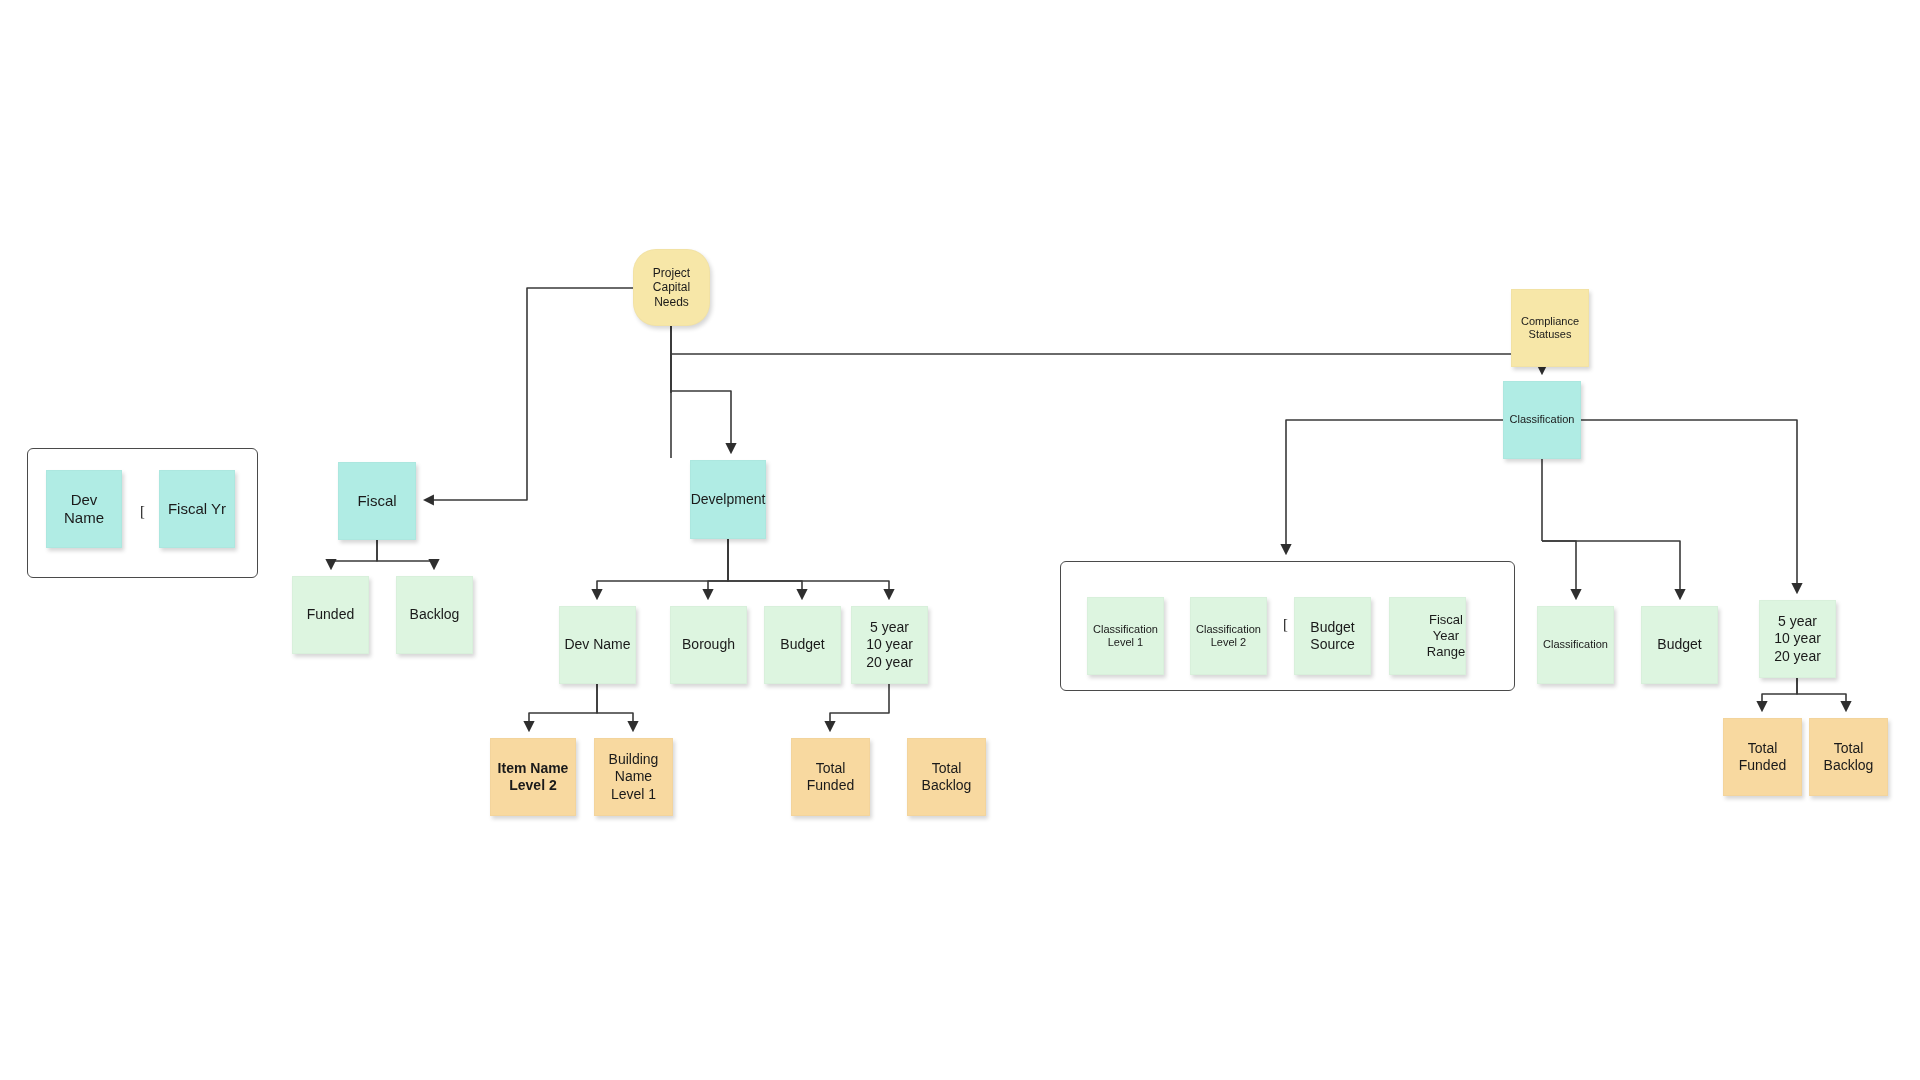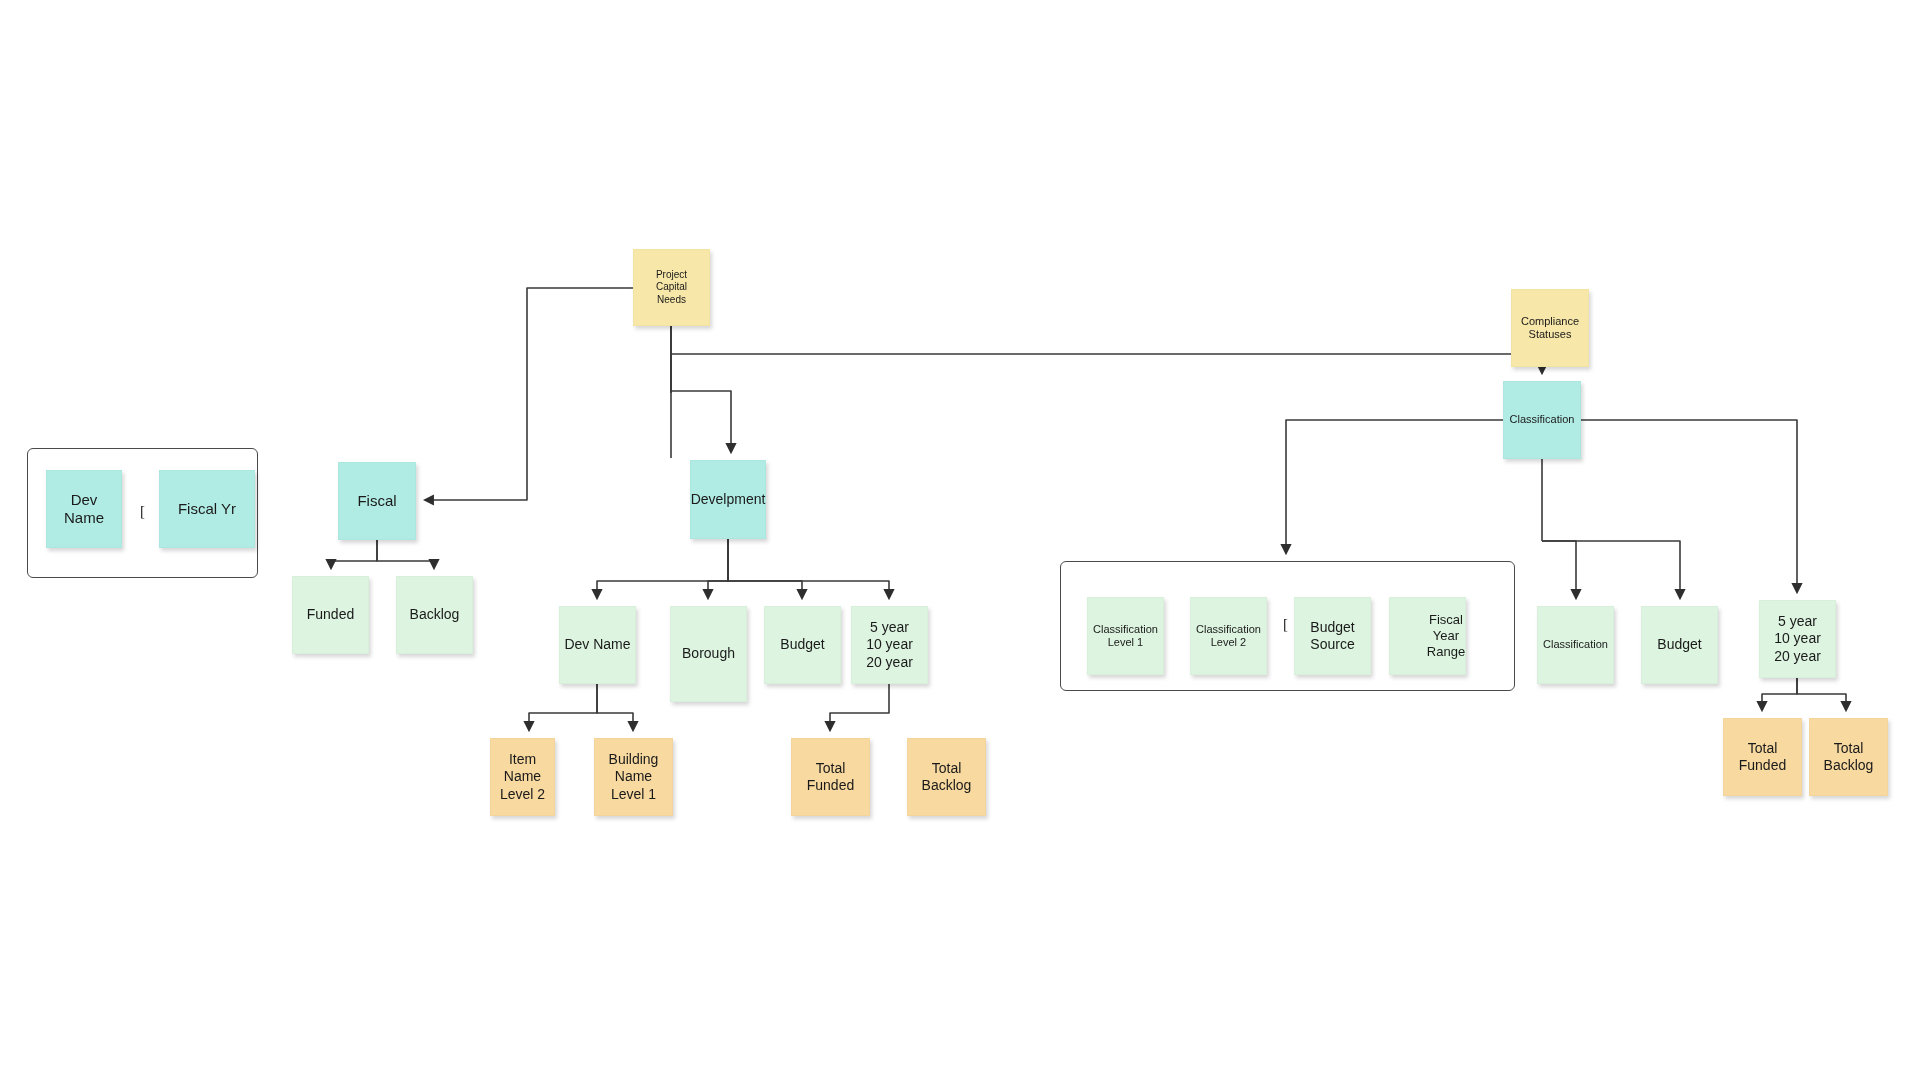--- a/index.html
+++ b/index.html
@@ -89,44 +89,44 @@
       <path d="M 1581 420 L 1797 420 L 1797 592" marker-end="url(#arrow)"></path>
 
       <path d="M 1797 678 L 1797 694 L 1762 694 L 1762 710" marker-end="url(#arrow)"></path>
       <path d="M 1797 678 L 1797 694 L 1846 694 L 1846 710" marker-end="url(#arrow)"></path>
     </g>
   </svg>
 
   <div class="groupbox" style="left:27px;top:448px;width:231px;height:130px;"></div>
   <div class="groupbox" style="left:1060px;top:561px;width:455px;height:130px;"></div>
 
-  <div class="note yellow" style="left:633px;top:249px;width:77px;height:77px;font-size:10px;">Project
+  <div class="note yellow" style="left:633px;top:249px;width:77px;height:77px;font-size:12px;border-radius:23px;">Project
 Capital
 Needs</div>
 
   <div class="note yellow" style="left:1511px;top:249px;width:78px;height:78px;font-size:11px;margin-top:40px;">Compliance
 Statuses</div>
 
   <div class="note teal" style="left:338px;top:462px;width:78px;height:78px;font-size:15px;">Fiscal</div>
 
   <div class="note teal" style="left:690px;top:460px;width:76px;height:79px;font-size:14px;">Develpment</div>
 
   <div class="note teal" style="left:1503px;top:381px;width:78px;height:78px;font-size:11px;">Classification</div>
 
   <div class="note teal" style="left:46px;top:470px;width:76px;height:78px;font-size:15px;">Dev Name</div>
 
-  <div class="note teal" style="left:159px;top:470px;width:96px;height:78px;font-size:15px;text-align:right;">Fiscal Yr</div>
+  <div class="note teal" style="left:159px;top:470px;width:76px;height:78px;font-size:15px;text-align:right;">Fiscal Yr</div>
 
   <div class="note green" style="left:292px;top:576px;width:77px;height:78px;font-size:14px;">Funded</div>
 
   <div class="note green" style="left:396px;top:576px;width:77px;height:78px;font-size:14px;">Backlog</div>
 
   <div class="note green" style="left:559px;top:606px;width:77px;height:78px;font-size:14px;">Dev Name</div>
 
-  <div class="note green" style="left:670px;top:606px;width:77px;height:96px;font-size:14px;">Borough</div>
+  <div class="note green" style="left:670px;top:606px;width:77px;height:78px;font-size:14px;">Borough</div>
 
   <div class="note green" style="left:764px;top:606px;width:77px;height:78px;font-size:14px;">Budget</div>
 
   <div class="note green" style="left:851px;top:606px;width:77px;height:78px;font-size:14px;">5 year
 10 year
 20 year</div>
 
   <div class="note green" style="left:1087px;top:597px;width:77px;height:78px;font-size:11px;">Classification
 Level 1</div>
 
@@ -140,21 +140,21 @@
 Range</div>
 
   <div class="note green" style="left:1537px;top:606px;width:77px;height:78px;font-size:11px;">Classification</div>
 
   <div class="note green" style="left:1641px;top:606px;width:77px;height:78px;font-size:14px;">Budget</div>
 
   <div class="note green" style="left:1759px;top:600px;width:77px;height:78px;font-size:14px;">5 year
 10 year
 20 year</div>
 
-  <div class="note orange" style="left:490px;top:738px;width:65px;height:78px;font-size:14px;">Item Name
+  <div class="note orange" style="left:490px;top:738px;width:86px;height:78px;font-size:14px;font-weight:bold;">Item Name
 Level 2</div>
 
   <div class="note orange" style="left:594px;top:738px;width:79px;height:78px;font-size:14px;">Building
 Name
 Level 1</div>
 
   <div class="note orange" style="left:791px;top:738px;width:79px;height:78px;font-size:14px;">Total
 Funded</div>
 
   <div class="note orange" style="left:907px;top:738px;width:79px;height:78px;font-size:14px;">Total

